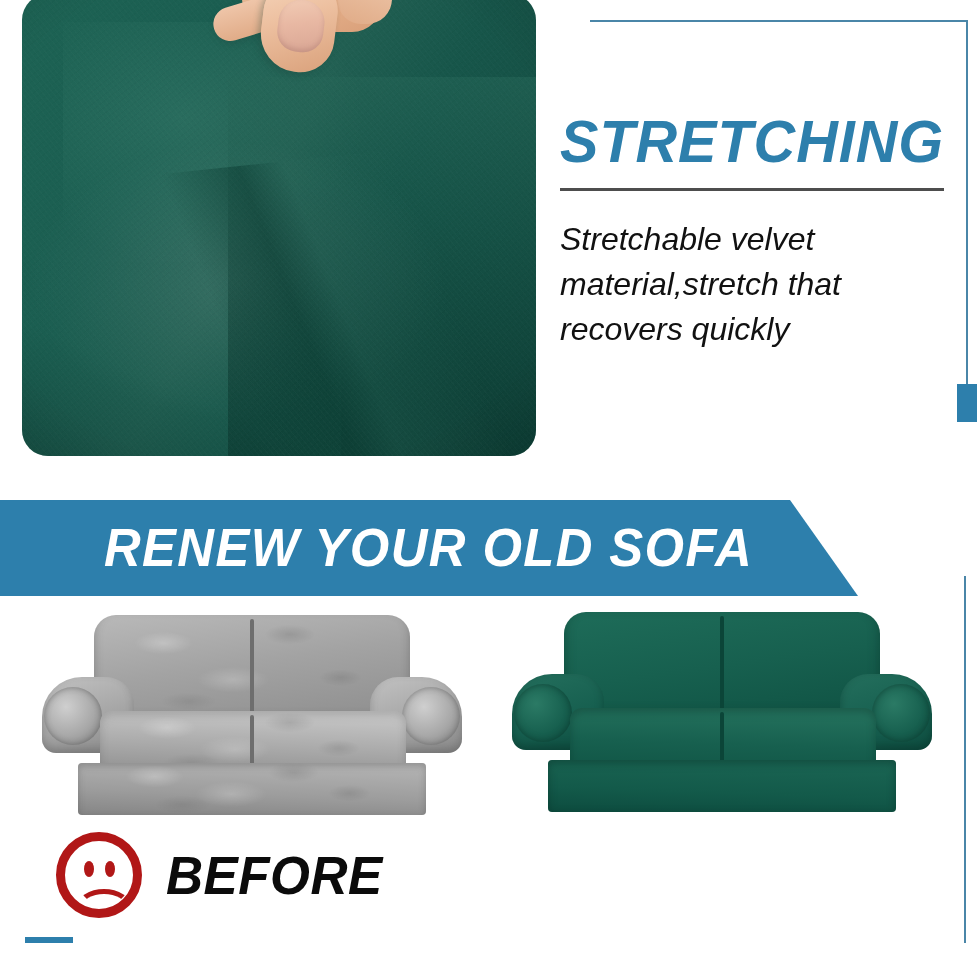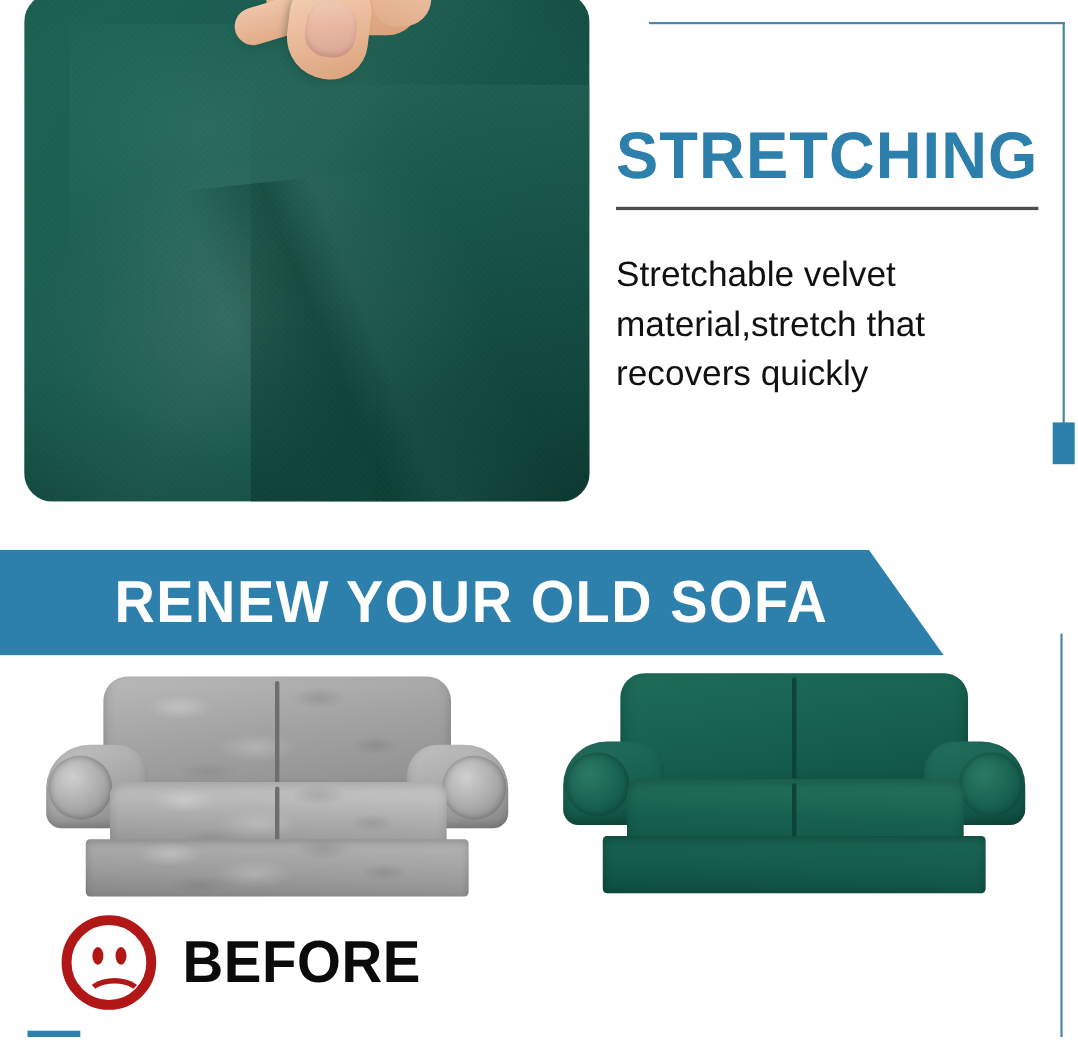--- a/index.html
+++ b/index.html
@@ -9,20 +9,21 @@
   }
   body {
     font-family: "Liberation Sans", sans-serif;
   }
   #page {
     position: relative;
     width: 980px;
     height: 943px;
     background: #ffffff;
     overflow: hidden;
+    font-style: italic;
   }
 
   
   .frame-top-h {
     position: absolute;
     left: 590px;
     top: 20px;
     width: 378px;
     height: 2px;
     background: #4a86a8;
@@ -208,21 +209,21 @@
     transform-origin: left center;
     white-space: nowrap;
   }
   .stretch-rule {
     margin-top: 14px;
     width: 384px;
     height: 3px;
     background: #4d4d4d;
   }
   .stretch-body {
-    margin-top: 36px;
+    margin-top: 26px;
     font-size: 32px;
     line-height: 45px;
     color: #111111;
     font-weight: normal;
   }
 
   
   .banner {
     position: absolute;
     left: 0;

